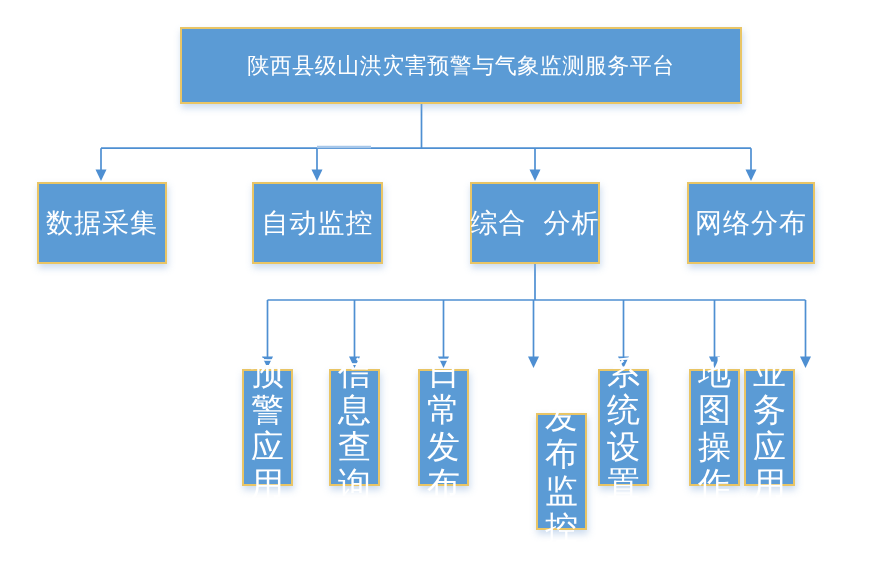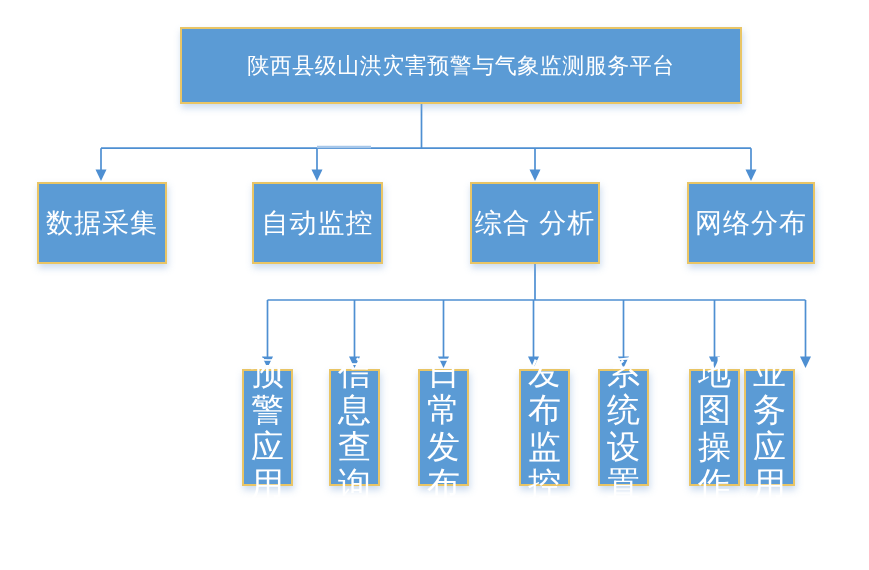--- a/index.html
+++ b/index.html
@@ -28,37 +28,37 @@
     border: 2px solid var(--box-border, #E9C566);
     color: var(--text-color, #FFFFFF);
     display: flex;
     align-items: center;
     justify-content: center;
     text-align: center;
     box-shadow: 1px 4px 7px rgba(140, 175, 220, 0.45);
     white-space: nowrap;
   }
   .n-root   { left: 180px; top: 27px;  width: 562px; height: 77px; font-size: 22px; letter-spacing: 0.5px; }
-  .lvl2     { top: 182px; height: 82px; font-size: 27px; letter-spacing: 1px; }
+  .lvl2     { top: 182px; height: 82px; font-size: 27px; letter-spacing: 1px; font-family: Liberation Mono, monospace; }
   .n-l2-0   { left: 37px;  width: 130px; }
   .n-l2-1   { left: 252px; width: 131px; }
   .n-l2-2   { left: 470px; width: 130px; }
   .n-l2-3   { left: 687px; width: 128px; }
   .lvl3     { top: 369px; height: 117px; width: 51px; font-size: 33px; }
   .lvl3 .v-label {
     width: 1.15em;
     word-break: break-all;
     white-space: normal;
     line-height: 37px;
     text-align: center;
   }
   .n-l3-0 { left: 242px; }
   .n-l3-1 { left: 329px; justify-content: center; }
   .n-l3-2 { left: 418px; }
-  .n-l3-3 { left: 519px; }
+  .n-l3-3 { left: 536px; margin-top: 44px; }
   .n-l3-4 { left: 598px; }
   .n-l3-5 { left: 689px; }
   .n-l3-6 { left: 744px; }
 </style>
 </head>
 <body>
 
 <div class="canvas">
 
   <svg class="connectors" width="869" height="570" viewBox="0 0 869 570">

